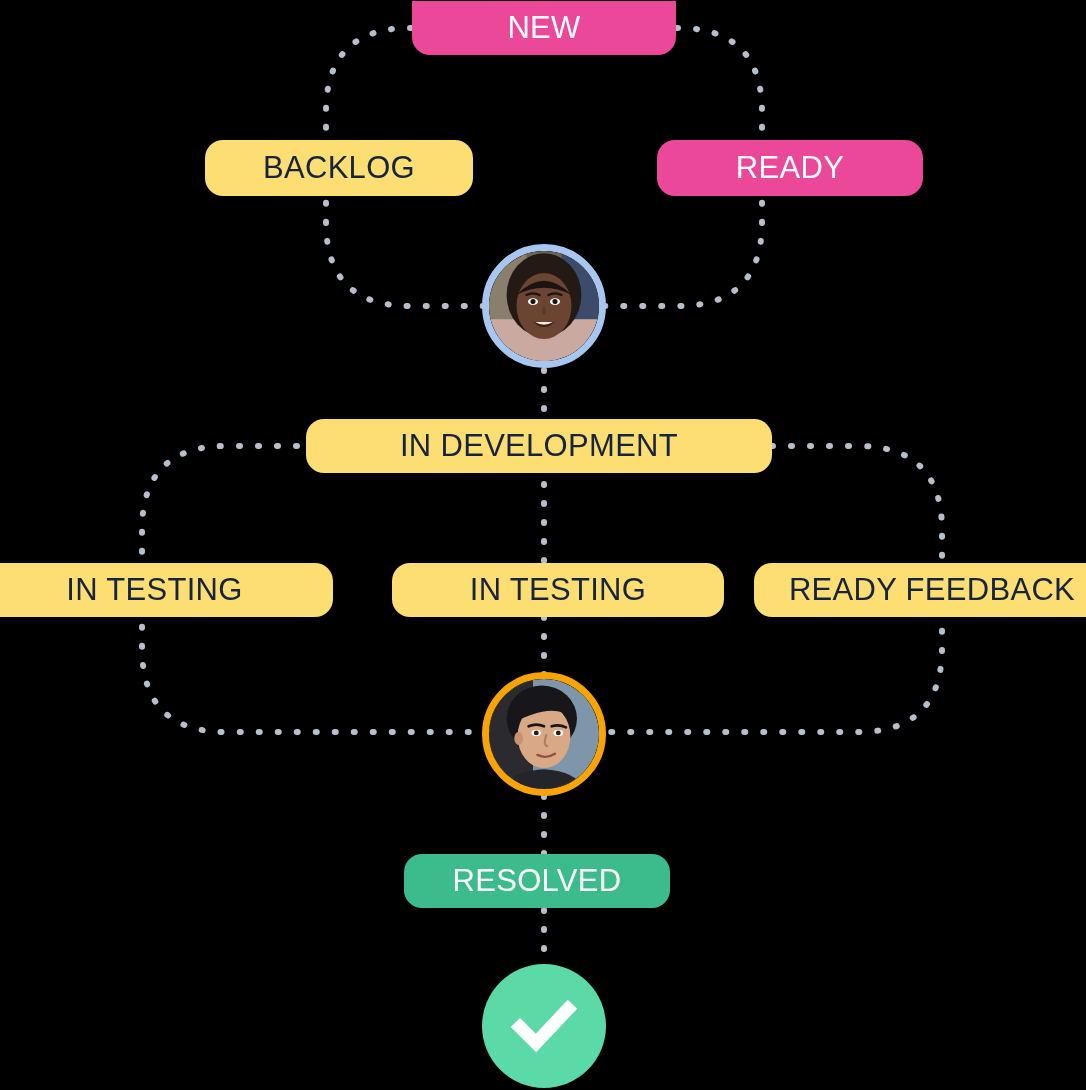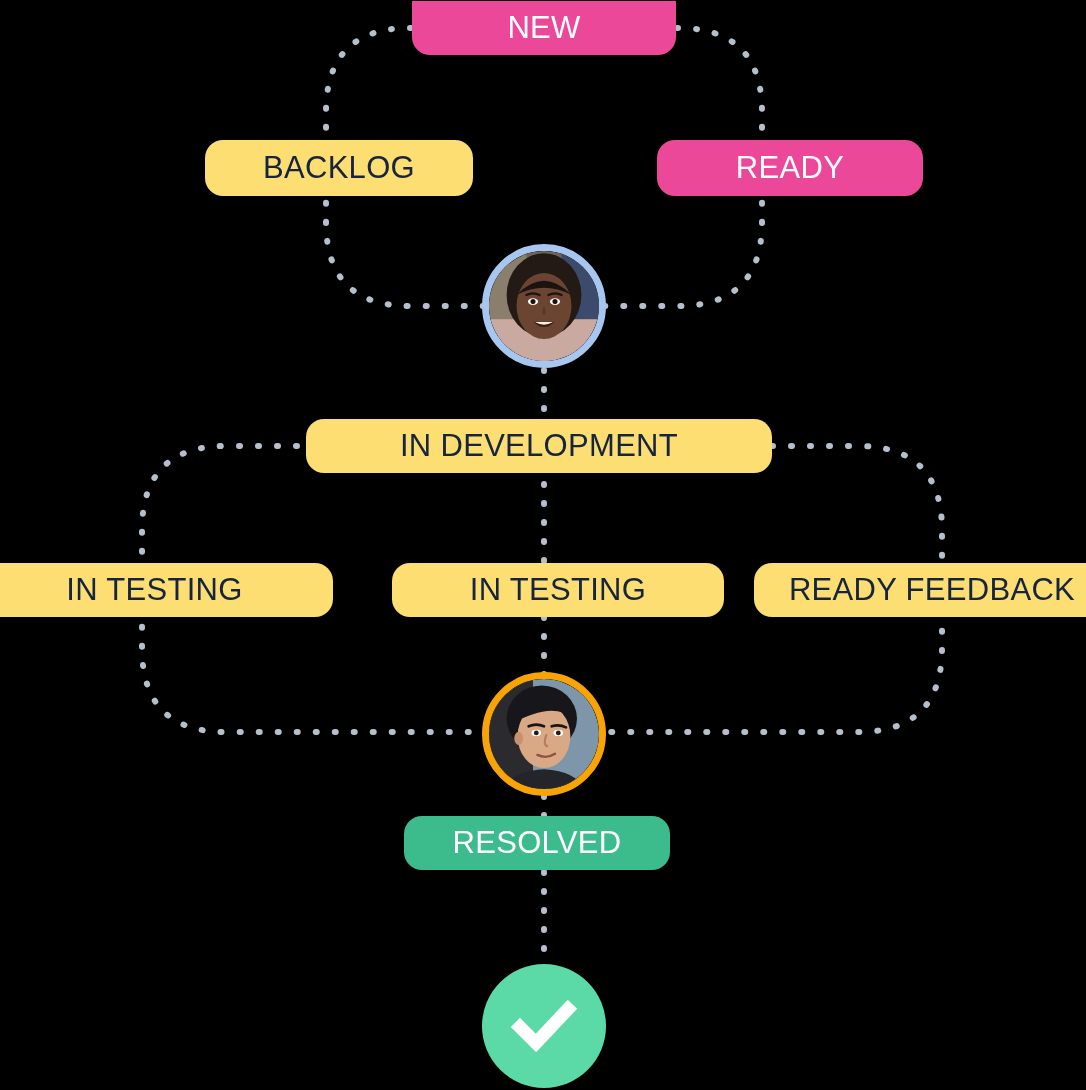--- a/index.html
+++ b/index.html
@@ -196,21 +196,21 @@
 
         <path d="M 52 51 Q 49 60 53 61" stroke="#B67E59" stroke-width="2" fill="none" stroke-linecap="round"></path>
 
         <path d="M 44 69 Q 52 73 60 68" stroke="#8E5340" stroke-width="2.2" fill="none" stroke-linecap="round"></path>
 
         <path d="M 14 100 Q 20 84 50 82 Q 80 84 86 100 Z" fill="#23252B"></path>
       </g>
     </svg>
   </div>
 
-  <div class="badge badge-green" style="left:404px; top:816px; width:266px; height:54px; font-size:31px;text-align:right;">
+  <div class="badge badge-green" style="left:404px; top:854px; width:266px; height:54px; font-size:31px;text-align:right;">
     <span>RESOLVED</span>
   </div>
 
   <div class="check-circle" style="left:482px; top:964px; width:124px; height:124px;">
     <svg width="74" height="74" viewBox="0 0 74 74">
       <path d="M 13 38 L 29 54 L 61 20" fill="none" stroke="#FFFFFF" stroke-width="13" stroke-linecap="square" stroke-linejoin="miter"></path>
     </svg>
   </div>
 
 </div>

